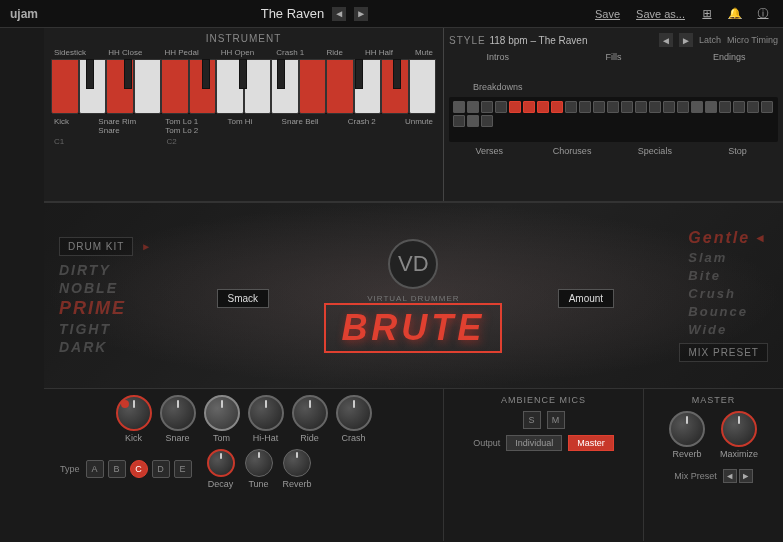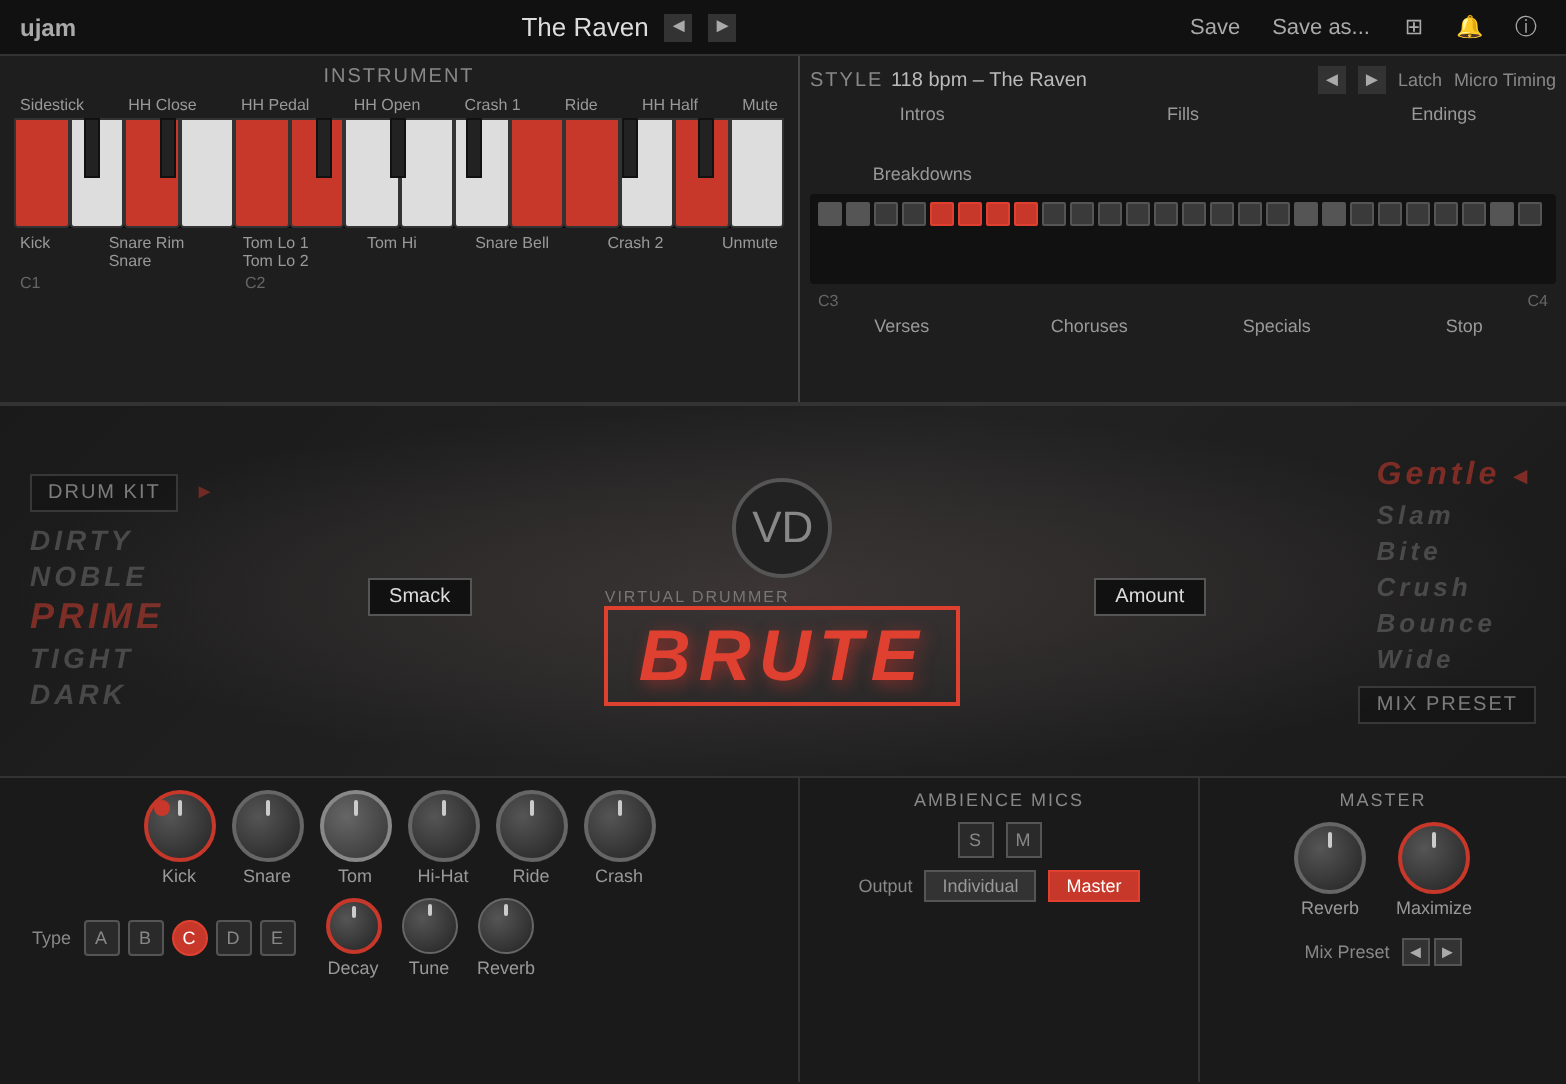--- a/index.html
+++ b/index.html
@@ -20,21 +20,21 @@
       display: flex;
       align-items: center;
       justify-content: space-between;
       padding: 0 10px;
       border-bottom: 1px solid #333;
     }
     .top-bar-left { color: #aaa; font-size: 12px; font-weight: bold; }
     .top-bar-center { color: #ddd; font-size: 13px; display: flex; align-items: center; gap: 8px; }
     .top-bar-right { display: flex; align-items: center; gap: 8px; color: #aaa; font-size: 11px; }
     .top-bar-right button {
-      background: none; border: none; color: #aaa; cursor: pointer; font-size: 11px; padding: 2px 4px;
+      background: none; border: none; color: #aaa; cursor: pointer; font-size: 11px; padding: 2px 4px; text-decoration: underline;
     }
     .nav-arrow {
       width: 14px; height: 14px; background: #333; border: none; color: #aaa;
       cursor: pointer; font-size: 10px; display: flex; align-items: center; justify-content: center;
     }
     .icon-btn {
       width: 20px; height: 20px; background: #333; border: 1px solid #555;
       color: #aaa; cursor: pointer; font-size: 10px; display: flex; align-items: center; justify-content: center;
     }
 
@@ -42,20 +42,21 @@
     .main-content {
       display: flex;
       height: calc(542px - 28px);
     }
 
     
     .left-panel {
       width: 100%;
       display: flex;
       flex-direction: column;
+      padding-left: 44px;
     }
 
     
     .top-section {
       display: flex;
       height: 175px;
       background: #1e1e1e;
       border-bottom: 2px solid #333;
     }
 
@@ -202,20 +203,21 @@
       letter-spacing: 2px;
       text-transform: uppercase;
       cursor: pointer;
       font-style: italic;
     }
     .kit-name.active { color: #e04030; font-size: 16px; }
     .kit-name.inactive { color: #666; }
     .banner-center {
       position: relative;
       z-index: 2;
+      text-align: center;
     }
     .vd-logo {
       width: 50px; height: 50px;
       border: 2px solid #555;
       border-radius: 50%;
       display: flex;
       align-items: center;
       justify-content: center;
       margin: 0 auto 5px;
       background: #222;
@@ -600,24 +602,20 @@
             <div class="sgb med"></div>
             <div class="sgb"></div>
             <div class="sgb"></div>
             <div class="sgb"></div>
             <div class="sgb"></div>
             <div class="sgb"></div>
             <div class="sgb med"></div>
             <div class="sgb"></div>
           </div>
         </div>
-        <div class="style-note-labels">
-          <span>C3</span>
-          <span>C4</span>
-        </div>
         <div class="style-row-labels">
           <div class="style-row-label">Verses</div>
           <div class="style-row-label">Choruses</div>
           <div class="style-row-label">Specials</div>
           <div class="style-row-label">Stop</div>
         </div>
       </div>
     </div>
 
     <div class="middle-banner">

